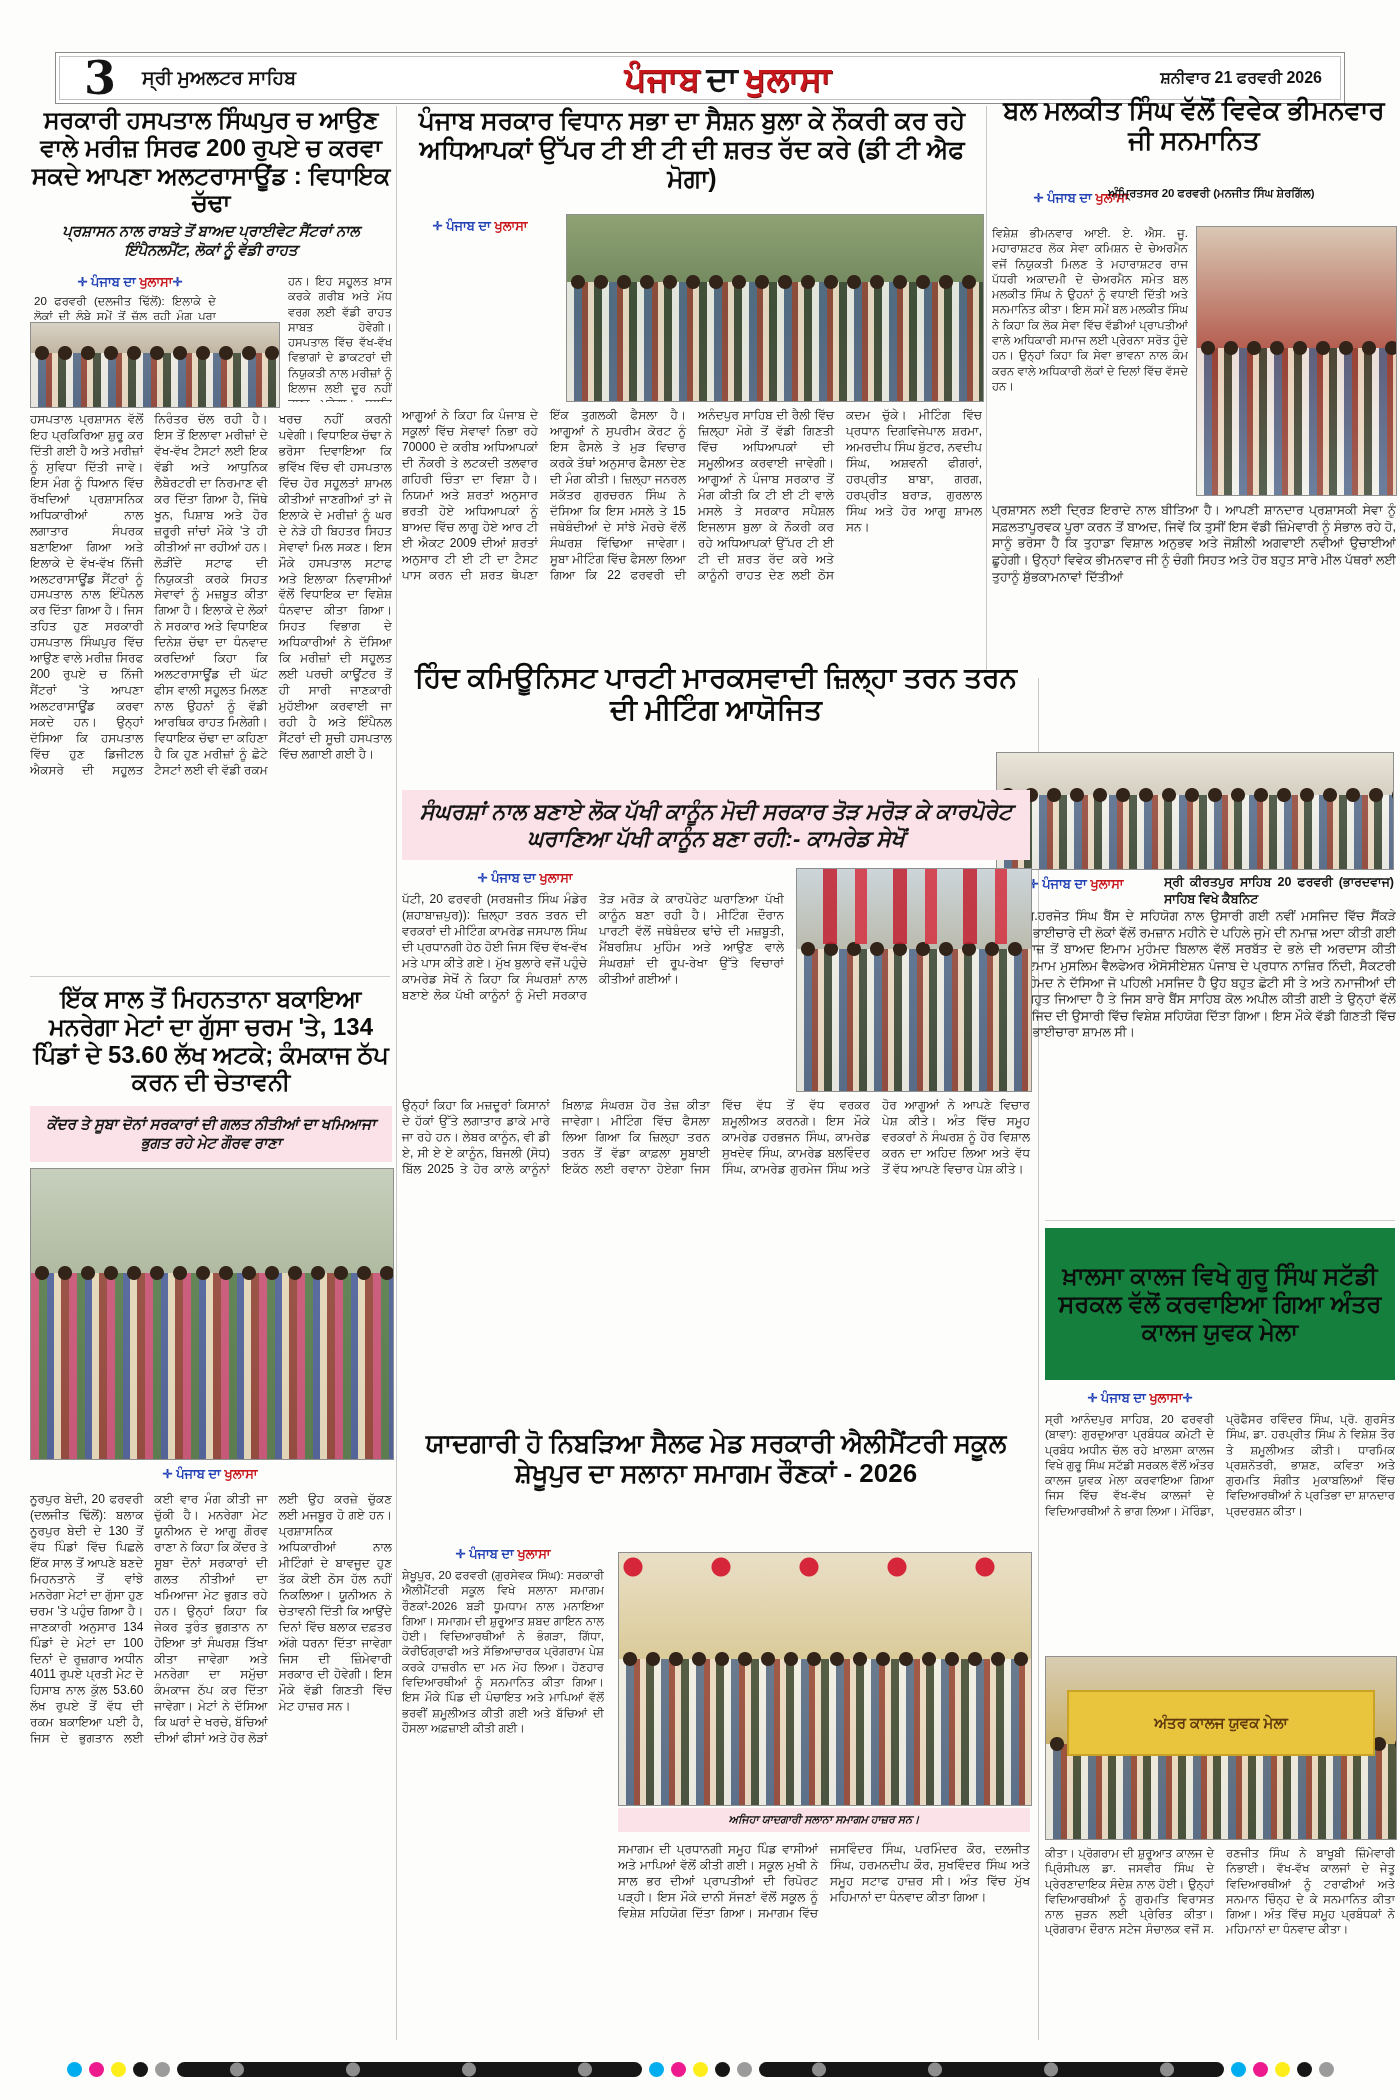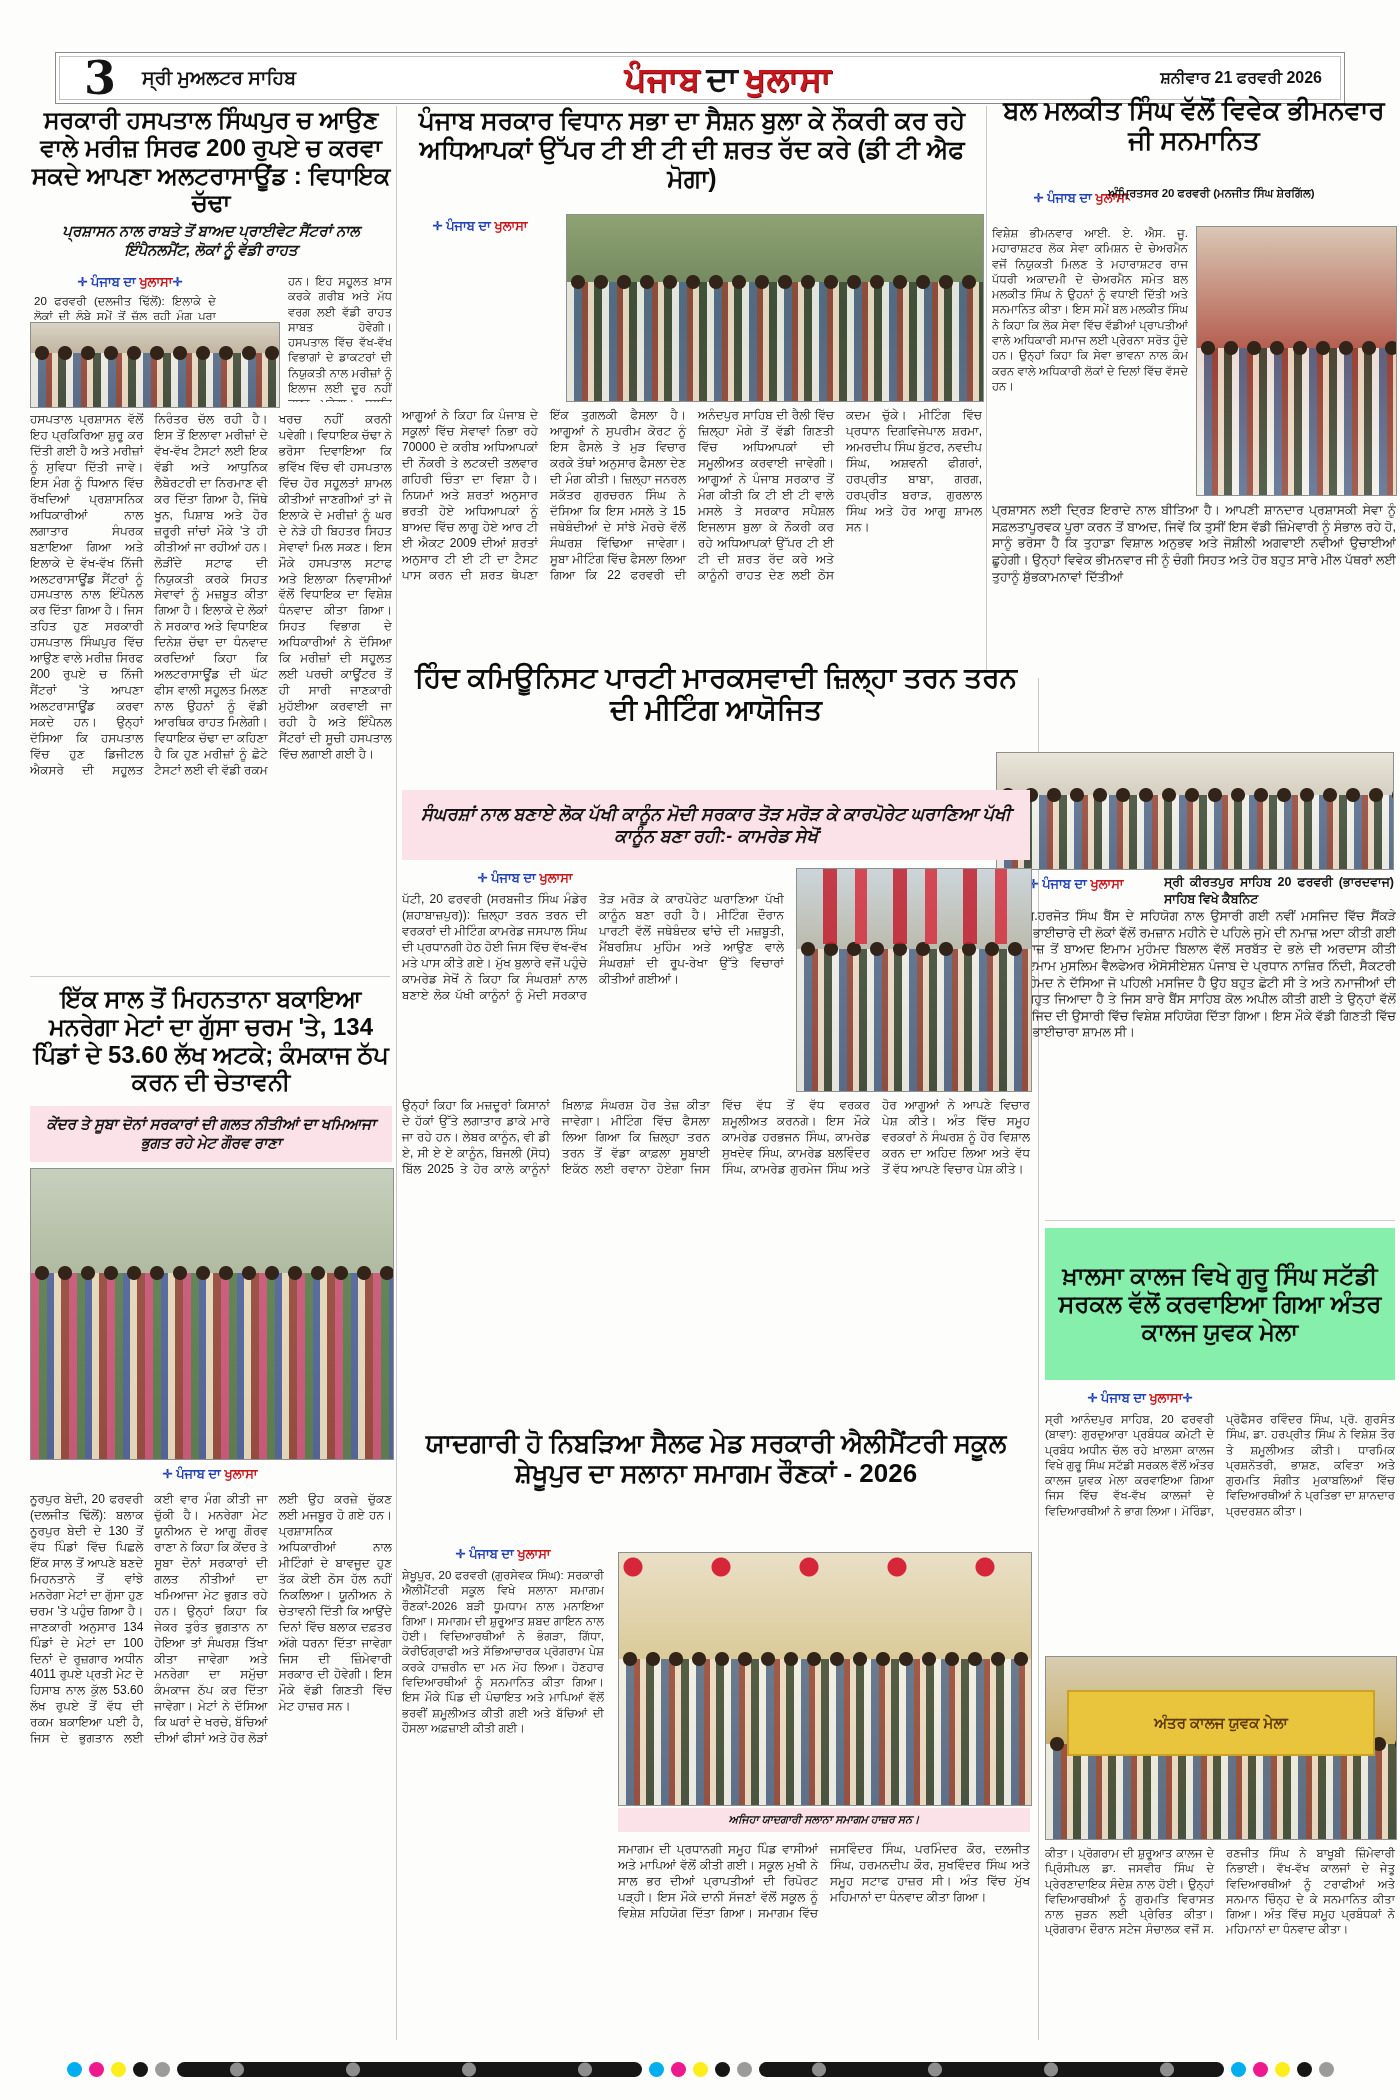--- a/index.html
+++ b/index.html
@@ -13,21 +13,21 @@
   .edition{font-size:19px;font-weight:bold;}
   .masthead{flex:1;text-align:center;font-size:33px;font-weight:800;letter-spacing:1px;line-height:1;}
   .masthead .red{color:#c8161d;text-shadow:1px 1px 0 #7a0d10;}
   .masthead .blk{color:#151515;margin:0 6px;}
   .dateline{font-size:16px;font-weight:bold;margin-right:22px;white-space:nowrap;}
   
   .hl{font-weight:bold;text-align:center;line-height:1.16;color:#0c0c0c;}
   .sub{font-weight:bold;font-style:italic;text-align:center;line-height:1.25;}
   .pinkbox{background:#fbe2e8;font-style:italic;font-weight:bold;text-align:center;
         display:flex;align-items:center;justify-content:center;line-height:1.25;padding:2px 10px;box-sizing:border-box;}
-  .creambox{background:#86efac;}
+  .creambox{background:#15803d;}
   .body-txt{font-size:12px;line-height:1.33;text-align:justify;overflow:hidden;}
   .small-txt{font-size:11.5px;}
   .cols-2{column-count:2;column-gap:12px;}
   .cols-3{column-count:3;column-gap:11px;}
   .cols-4{column-count:4;column-gap:12px;}
   .tag{font-weight:bold;font-size:13px;text-align:center;white-space:nowrap;overflow:hidden;}
   .tag .c{color:#2342b5;font-size:12px;}
   .tag .b{color:#2342b5;}
   .tag .r{color:#c8161d;}
   .dl{font-weight:bold;}
@@ -98,21 +98,21 @@
   <div class="abs body-txt" style="left:992px;top:502px;width:404px;height:170px;font-size:12.5px;">ਪ੍ਰਸ਼ਾਸਨ ਲਈ ਦ੍ਰਿੜ ਇਰਾਦੇ ਨਾਲ ਬੀਤਿਆ ਹੈ। ਆਪਣੀ ਸ਼ਾਨਦਾਰ ਪ੍ਰਸ਼ਾਸਕੀ ਸੇਵਾ ਨੂੰ ਸਫ਼ਲਤਾਪੂਰਵਕ ਪੂਰਾ ਕਰਨ ਤੋਂ ਬਾਅਦ, ਜਿਵੇਂ ਕਿ ਤੁਸੀਂ ਇਸ ਵੱਡੀ ਜ਼ਿੰਮੇਵਾਰੀ ਨੂੰ ਸੰਭਾਲ ਰਹੇ ਹੋ, ਸਾਨੂੰ ਭਰੋਸਾ ਹੈ ਕਿ ਤੁਹਾਡਾ ਵਿਸ਼ਾਲ ਅਨੁਭਵ ਅਤੇ ਜੋਸ਼ੀਲੀ ਅਗਵਾਈ ਨਵੀਆਂ ਉਚਾਈਆਂ ਛੂਹੇਗੀ। ਉਨ੍ਹਾਂ ਵਿਵੇਕ ਭੀਮਨਵਾਰ ਜੀ ਨੂੰ ਚੰਗੀ ਸਿਹਤ ਅਤੇ ਹੋਰ ਬਹੁਤ ਸਾਰੇ ਮੀਲ ਪੱਥਰਾਂ ਲਈ ਤੁਹਾਨੂੰ ਸ਼ੁੱਭਕਾਮਨਾਵਾਂ ਦਿੱਤੀਆਂ</div>
 
   <div class="abs photo" style="left:996px;top:752px;width:396px;height:116px;--p1:#e8e4d8;--p2:#cfc9ba;--p3:#9e9785;">
       <div class="crowd"></div>
     </div>
   <div class="abs tag" style="left:996px;top:876px;width:160px;"><span class="c">✛</span> <span class="b">ਪੰਜਾਬ ਦਾ</span> <span class="r">ਖੁਲਾਸਾ</span></div>
   <div class="abs body-txt dl" style="left:1164px;top:874px;width:230px;height:32px;font-size:12.5px;">ਸ੍ਰੀ ਕੀਰਤਪੁਰ ਸਾਹਿਬ 20 ਫਰਵਰੀ (ਭਾਰਦਵਾਜ) ਸਾਹਿਬ ਵਿਖੇ ਕੈਬਨਿਟ</div>
   <div class="abs body-txt" style="left:992px;top:908px;width:404px;height:300px;font-size:12.5px;">ਮੰਤਰੀ ਸ.ਹਰਜੋਤ ਸਿੰਘ ਬੈਂਸ ਦੇ ਸਹਿਯੋਗ ਨਾਲ ਉਸਾਰੀ ਗਈ ਨਵੀਂ ਮਸਜਿਦ ਵਿੱਚ ਸੈਂਕੜੇ ਮੁਸਲਿਮ ਭਾਈਚਾਰੇ ਦੀ ਲੋਕਾਂ ਵੱਲੋਂ ਰਮਜ਼ਾਨ ਮਹੀਨੇ ਦੇ ਪਹਿਲੇ ਜੁਮੇ ਦੀ ਨਮਾਜ਼ ਅਦਾ ਕੀਤੀ ਗਈ ਅਤੇ ਨਮਾਜ਼ ਤੋਂ ਬਾਅਦ ਇਮਾਮ ਮੁਹੰਮਦ ਬਿਲਾਲ ਵੱਲੋਂ ਸਰਬੱਤ ਦੇ ਭਲੇ ਦੀ ਅਰਦਾਸ ਕੀਤੀ ਗਈ। ਇਮਾਮ ਮੁਸਲਿਮ ਵੈਲਫੇਅਰ ਐਸੋਸੀਏਸ਼ਨ ਪੰਜਾਬ ਦੇ ਪ੍ਰਧਾਨ ਨਾਜ਼ਿਰ ਨਿੰਦੀ, ਸੈਕਟਰੀ ਗਫ਼ੂਰ ਮੁਹੰਮਦ ਨੇ ਦੱਸਿਆ ਜੋ ਪਹਿਲੀ ਮਸਜਿਦ ਹੈ ਉਹ ਬਹੁਤ ਛੋਟੀ ਸੀ ਤੇ ਅਤੇ ਨਮਾਜੀਆਂ ਦੀ ਆਮਦ ਬਹੁਤ ਜਿਆਦਾ ਹੈ ਤੇ ਜਿਸ ਬਾਰੇ ਬੈਂਸ ਸਾਹਿਬ ਕੋਲ ਅਪੀਲ ਕੀਤੀ ਗਈ ਤੇ ਉਨ੍ਹਾਂ ਵੱਲੋਂ ਨਵੀਂ ਮਸਜਿਦ ਦੀ ਉਸਾਰੀ ਵਿੱਚ ਵਿਸ਼ੇਸ਼ ਸਹਿਯੋਗ ਦਿੱਤਾ ਗਿਆ। ਇਸ ਮੌਕੇ ਵੱਡੀ ਗਿਣਤੀ ਵਿੱਚ ਮੁਸਲਿਮ ਭਾਈਚਾਰਾ ਸ਼ਾਮਲ ਸੀ।</div>
 
   <div class="abs hl" style="left:402px;top:662px;width:628px;height:122px;font-size:28px;overflow:hidden;">ਹਿੰਦ ਕਮਿਊਨਿਸਟ ਪਾਰਟੀ ਮਾਰਕਸਵਾਦੀ ਜ਼ਿਲ੍ਹਾ ਤਰਨ ਤਰਨ ਦੀ ਮੀਟਿੰਗ ਆਯੋਜਿਤ</div>
-  <div class="abs pinkbox" style="left:402px;top:790px;width:628px;height:70px;font-size:18px;">ਸੰਘਰਸ਼ਾਂ ਨਾਲ ਬਣਾਏ ਲੋਕ ਪੱਖੀ ਕਾਨੂੰਨ ਮੋਦੀ ਸਰਕਾਰ ਤੋੜ ਮਰੋੜ ਕੇ ਕਾਰਪੋਰੇਟ ਘਰਾਣਿਆ ਪੱਖੀ ਕਾਨੂੰਨ ਬਣਾ ਰਹੀ:- ਕਾਮਰੇਡ ਸੇਖੋਂ</div>
+  <div class="abs pinkbox" style="left:402px;top:790px;width:628px;height:70px;font-size:22px;">ਸੰਘਰਸ਼ਾਂ ਨਾਲ ਬਣਾਏ ਲੋਕ ਪੱਖੀ ਕਾਨੂੰਨ ਮੋਦੀ ਸਰਕਾਰ ਤੋੜ ਮਰੋੜ ਕੇ ਕਾਰਪੋਰੇਟ ਘਰਾਣਿਆ ਪੱਖੀ ਕਾਨੂੰਨ ਬਣਾ ਰਹੀ:- ਕਾਮਰੇਡ ਸੇਖੋਂ</div>
   <div class="abs tag" style="left:440px;top:870px;width:170px;"><span class="c">✛</span> <span class="b">ਪੰਜਾਬ ਦਾ</span> <span class="r">ਖੁਲਾਸਾ</span></div>
   <div class="abs photo flags" style="left:796px;top:868px;width:234px;height:222px;--p1:#ccd5da;--p2:#b6b39f;--p3:#8c8674;">
       <div class="crowd"></div>
     </div>
   <div class="abs body-txt cols-2" style="left:402px;top:892px;width:382px;height:198px;">ਪੱਟੀ, 20 ਫਰਵਰੀ (ਸਰਬਜੀਤ ਸਿੰਘ ਮੰਡੇਰ (ਸ਼ਹਾਬਾਜ਼ਪੁਰ)): ਜ਼ਿਲ੍ਹਾ ਤਰਨ ਤਰਨ ਦੀ ਵਰਕਰਾਂ ਦੀ ਮੀਟਿੰਗ ਕਾਮਰੇਡ ਜਸਪਾਲ ਸਿੰਘ ਦੀ ਪ੍ਰਧਾਨਗੀ ਹੇਠ ਹੋਈ ਜਿਸ ਵਿੱਚ ਵੱਖ-ਵੱਖ ਮਤੇ ਪਾਸ ਕੀਤੇ ਗਏ। ਮੁੱਖ ਬੁਲਾਰੇ ਵਜੋਂ ਪਹੁੰਚੇ ਕਾਮਰੇਡ ਸੇਖੋਂ ਨੇ ਕਿਹਾ ਕਿ ਸੰਘਰਸ਼ਾਂ ਨਾਲ ਬਣਾਏ ਲੋਕ ਪੱਖੀ ਕਾਨੂੰਨਾਂ ਨੂੰ ਮੋਦੀ ਸਰਕਾਰ ਤੋੜ ਮਰੋੜ ਕੇ ਕਾਰਪੋਰੇਟ ਘਰਾਣਿਆ ਪੱਖੀ ਕਾਨੂੰਨ ਬਣਾ ਰਹੀ ਹੈ। ਮੀਟਿੰਗ ਦੌਰਾਨ ਪਾਰਟੀ ਵੱਲੋਂ ਜਥੇਬੰਦਕ ਢਾਂਚੇ ਦੀ ਮਜ਼ਬੂਤੀ, ਮੈਂਬਰਸ਼ਿਪ ਮੁਹਿੰਮ ਅਤੇ ਆਉਣ ਵਾਲੇ ਸੰਘਰਸ਼ਾਂ ਦੀ ਰੂਪ-ਰੇਖਾ ਉੱਤੇ ਵਿਚਾਰਾਂ ਕੀਤੀਆਂ ਗਈਆਂ।</div>
   <div class="abs body-txt cols-4" style="left:402px;top:1098px;width:628px;height:294px;">ਉਨ੍ਹਾਂ ਕਿਹਾ ਕਿ ਮਜ਼ਦੂਰਾਂ ਕਿਸਾਨਾਂ ਦੇ ਹੱਕਾਂ ਉੱਤੇ ਲਗਾਤਾਰ ਡਾਕੇ ਮਾਰੇ ਜਾ ਰਹੇ ਹਨ। ਲੇਬਰ ਕਾਨੂੰਨ, ਵੀ ਡੀ ਏ, ਸੀ ਏ ਏ ਕਾਨੂੰਨ, ਬਿਜਲੀ (ਸੋਧ) ਬਿੱਲ 2025 ਤੇ ਹੋਰ ਕਾਲੇ ਕਾਨੂੰਨਾਂ ਖ਼ਿਲਾਫ਼ ਸੰਘਰਸ਼ ਹੋਰ ਤੇਜ਼ ਕੀਤਾ ਜਾਵੇਗਾ। ਮੀਟਿੰਗ ਵਿੱਚ ਫੈਸਲਾ ਲਿਆ ਗਿਆ ਕਿ ਜ਼ਿਲ੍ਹਾ ਤਰਨ ਤਰਨ ਤੋਂ ਵੱਡਾ ਕਾਫ਼ਲਾ ਸੂਬਾਈ ਇਕੱਠ ਲਈ ਰਵਾਨਾ ਹੋਏਗਾ ਜਿਸ ਵਿੱਚ ਵੱਧ ਤੋਂ ਵੱਧ ਵਰਕਰ ਸ਼ਮੂਲੀਅਤ ਕਰਨਗੇ। ਇਸ ਮੌਕੇ ਕਾਮਰੇਡ ਹਰਭਜਨ ਸਿੰਘ, ਕਾਮਰੇਡ ਸੁਖਦੇਵ ਸਿੰਘ, ਕਾਮਰੇਡ ਬਲਵਿੰਦਰ ਸਿੰਘ, ਕਾਮਰੇਡ ਗੁਰਮੇਜ ਸਿੰਘ ਅਤੇ ਹੋਰ ਆਗੂਆਂ ਨੇ ਆਪਣੇ ਵਿਚਾਰ ਪੇਸ਼ ਕੀਤੇ। ਅੰਤ ਵਿੱਚ ਸਮੂਹ ਵਰਕਰਾਂ ਨੇ ਸੰਘਰਸ਼ ਨੂੰ ਹੋਰ ਵਿਸ਼ਾਲ ਕਰਨ ਦਾ ਅਹਿਦ ਲਿਆ ਅਤੇ ਵੱਧ ਤੋਂ ਵੱਧ ਆਪਣੇ ਵਿਚਾਰ ਪੇਸ਼ ਕੀਤੇ।</div>
 
   <div class="abs hl" style="left:30px;top:985px;width:362px;height:116px;font-size:24px;overflow:hidden;">ਇੱਕ ਸਾਲ ਤੋਂ ਮਿਹਨਤਾਨਾ ਬਕਾਇਆ ਮਨਰੇਗਾ ਮੇਟਾਂ ਦਾ ਗੁੱਸਾ ਚਰਮ 'ਤੇ, 134 ਪਿੰਡਾਂ ਦੇ 53.60 ਲੱਖ ਅਟਕੇ; ਕੰਮਕਾਜ ਠੱਪ ਕਰਨ ਦੀ ਚੇਤਾਵਨੀ</div>
   <div class="abs pinkbox" style="left:30px;top:1106px;width:362px;height:56px;font-size:15px;">ਕੇਂਦਰ ਤੇ ਸੂਬਾ ਦੋਨਾਂ ਸਰਕਾਰਾਂ ਦੀ ਗਲਤ ਨੀਤੀਆਂ ਦਾ ਖਮਿਆਜਾ ਭੁਗਤ ਰਹੇ ਮੇਟ ਗੌਰਵ ਰਾਣਾ</div>
   <div class="abs photo" style="left:30px;top:1168px;width:362px;height:290px;--p1:#c6d0bd;--p2:#a9b397;--p3:#8e8a74;">

